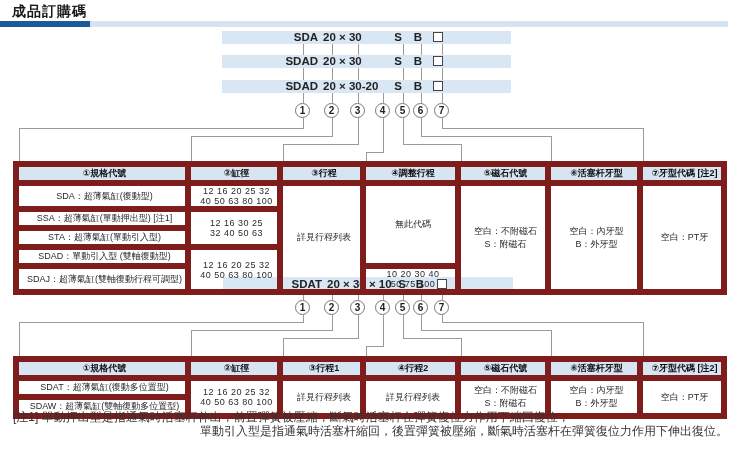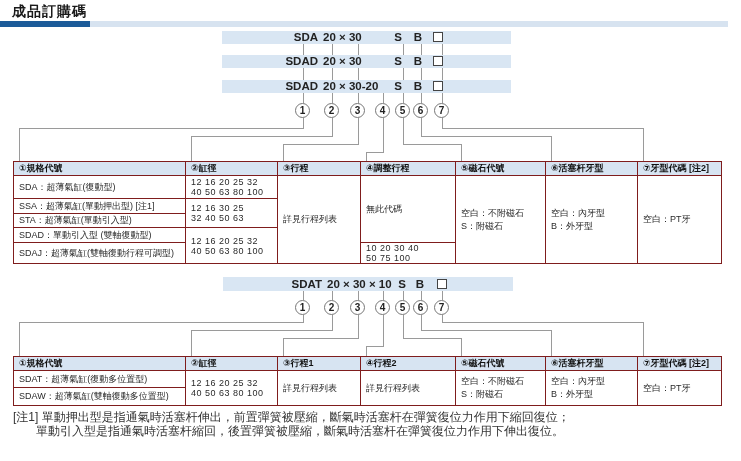--- a/index.html
+++ b/index.html
@@ -19,29 +19,29 @@
   .codebox{position:absolute;width:10px;height:10px;border:1.4px solid #444;background:#fff;box-sizing:border-box;}
   
   .circ{position:absolute;width:15px;height:15px;border:1px solid #777;border-radius:50%;
         background:#fff;box-sizing:border-box;text-align:center;font-size:10px;font-weight:bold;
         line-height:13px;color:#222;}
   
   #wires{position:absolute;left:0;top:0;pointer-events:none;}
   
   table.spec{position:absolute;border-collapse:collapse;table-layout:fixed;
              font-size:9px;color:#2a2a2a;}
-  table.spec th,table.spec td{border:1px solid #7f1d1d;padding:0 0 0 5px;text-align:left;
+  table.spec th,table.spec td{border:6px solid #7f1d1d;padding:0 0 0 5px;text-align:center;
              vertical-align:middle;white-space:pre-line;overflow:hidden;}
   table.spec th{background:#d7e4f2;font-weight:bold;color:#111;font-size:9px;height:13px;}
   #t1{left:13px;top:161px;width:708px;}
   #t2{left:13px;top:356px;width:708px;}
   .num{letter-spacing:0.5px;}
   
   .notes{position:absolute;left:13px;top:410px;width:715px;font-size:12px;line-height:14px;color:#333;}
-  .notes .indent{padding-left:23px;}
+  .notes .indent{padding-left:23px;text-align:right;}
 </style>
 </head>
 <body>
 
 <div id="page">
 
   <div class="page-title">成品訂購碼</div>
   <div class="rule-dark"></div>
   <div class="rule-light"></div>
 

